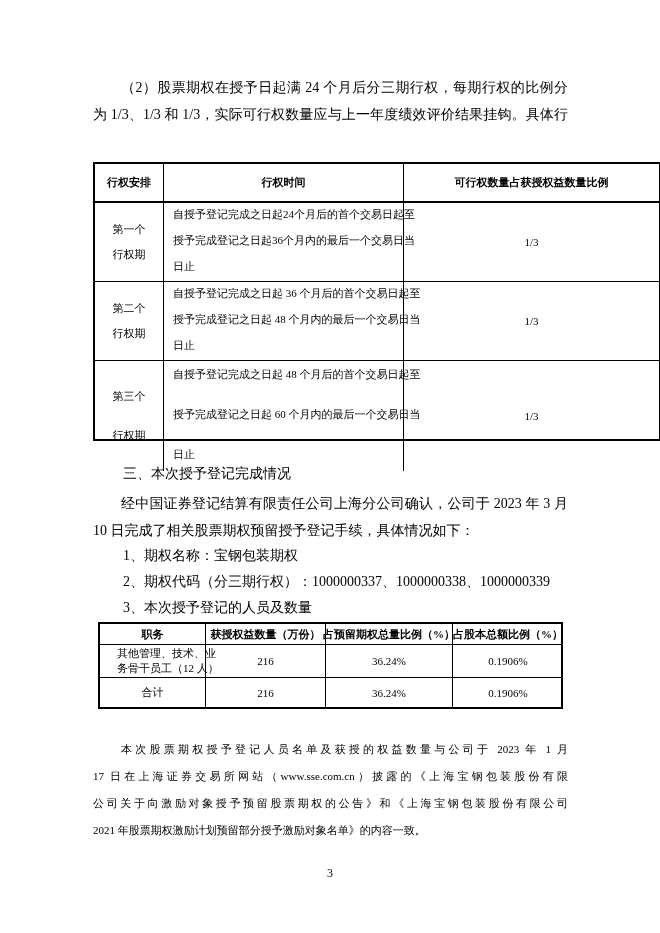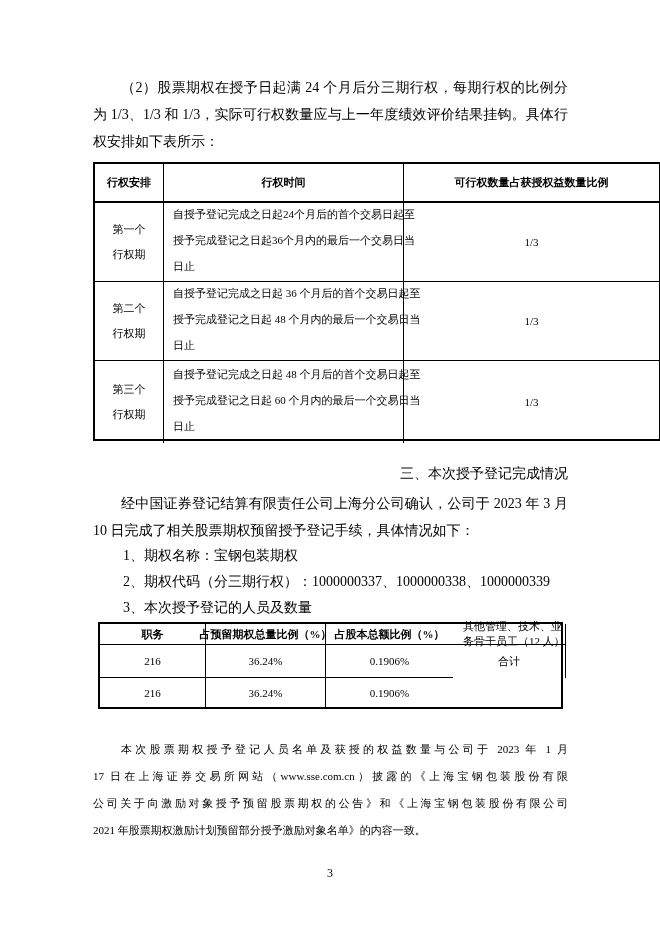--- a/index.html
+++ b/index.html
@@ -12,21 +12,21 @@
     font-family:"Liberation Serif", serif;
     overflow:hidden;
   }
   .para { position:absolute; left:93px; width:475px; font-size:14px; }
   .line { height:27px; line-height:27px; white-space:nowrap; overflow:hidden; }
   .jz   { text-align:justify; text-align-last:justify; white-space:normal; }
   .indent { text-indent:28px; }
 
   .heading { position:absolute; left:93px; width:475px; top:460px;
              height:27px; line-height:27px; font-size:14px; padding-left:30px;
-             box-sizing:border-box;text-align:right; }
+             box-sizing:border-box; }
   .list { position:absolute; left:93px; width:475px; top:543px; font-size:14px; }
   .list .line { height:26px; line-height:26px; padding-left:30px; }
 
   
   .t1 {
     position:absolute; left:93px; top:162px;
     width:568px; height:279px; box-sizing:border-box;
     border:2px solid #000;
     display:grid;
     grid-template-columns:69px 240px 1fr;
@@ -37,55 +37,54 @@
     box-sizing:border-box;
     border-right:1px solid #000; border-bottom:1px solid #000;
     display:flex; flex-direction:column; align-items:center; justify-content:center;
     text-align:center;
   }
   .t1 .hdr { font-weight:bold; border-bottom-width:2px; }
   .t1 .time { align-items:flex-start; text-align:left; padding:0 4px 4px 9px; }
   .t1 .time .tl { line-height:26px; white-space:nowrap; }
   .t1 .per .pl { line-height:25px; }
   .c-last { border-right:none !important; }
-  .r-last { border-bottom:none !important; }
+  .r-last { border-bottom:none !important;gap:14px; }
 
   
   .t2 {
     position:absolute; left:98px; top:622px;
     width:465px; height:87px; box-sizing:border-box;
     border:2px solid #000;
     display:grid;
     grid-template-columns:106px 120px 127px 1fr;
     grid-template-rows:21px 33px 1fr;
     font-size:11px;
   }
   .t2 .cell {
     box-sizing:border-box;
     border-right:1px solid #000; border-bottom:1px solid #000;
     display:flex; flex-direction:column; align-items:center; justify-content:center;
     text-align:center;
   }
   .t2 .hdr { font-weight:bold; white-space:nowrap; }
-  .t2 .role { align-items:flex-start; text-align:left; padding-left:10px; }
+  .t2 .role { align-items:flex-start; text-align:left; padding-left:17px; }
   .t2 .role .rl { line-height:15px; white-space:nowrap; }
 
   .closing { position:absolute; left:93px; width:475px; top:736px; font-size:11px; }
   .pagenum { position:absolute; left:0; top:866px; width:100%;
              text-align:center; font-size:12px; }
 </style>
 </head>
 <body>
 
 <div class="page">
 
   <div class="para" style="top:74px;">
     <div class="line jz indent">（2）股票期权在授予日起满 24 个月后分三期行权，每期行权的比例分别</div>
     <div class="line jz">为 1/3、1/3 和 1/3，实际可行权数量应与上一年度绩效评价结果挂钩。具体行</div>
-    <div class="line">权安排如下表所示：</div>
   </div>
 
   <div class="t1">
     <div class="cell hdr">行权安排</div>
     <div class="cell hdr">行权时间</div>
     <div class="cell hdr c-last">可行权数量占获授权益数量比例</div>
 
     <div class="cell per">
       <div class="pl">第一个</div>
       <div class="pl">行权期</div>
@@ -128,20 +127,21 @@
   </div>
 
   <div class="list">
     <div class="line">1、期权名称：宝钢包装期权</div>
     <div class="line">2、期权代码（分三期行权）：1000000337、1000000338、1000000339</div>
     <div class="line">3、本次授予登记的人员及数量</div>
   </div>
 
   <div class="t2">
     <div class="cell hdr">职务</div>
+    <div class="cell hdr">获授权益数量（万份）</div>
     <div class="cell hdr">占预留期权总量比例（%）</div>
     <div class="cell hdr c-last">占股本总额比例（%）</div>
 
     <div class="cell role">
       <div class="rl">其他管理、技术、业</div>
       <div class="rl">务骨干员工（12 人）</div>
     </div>
     <div class="cell">216</div>
     <div class="cell">36.24%</div>
     <div class="cell c-last">0.1906%</div>

